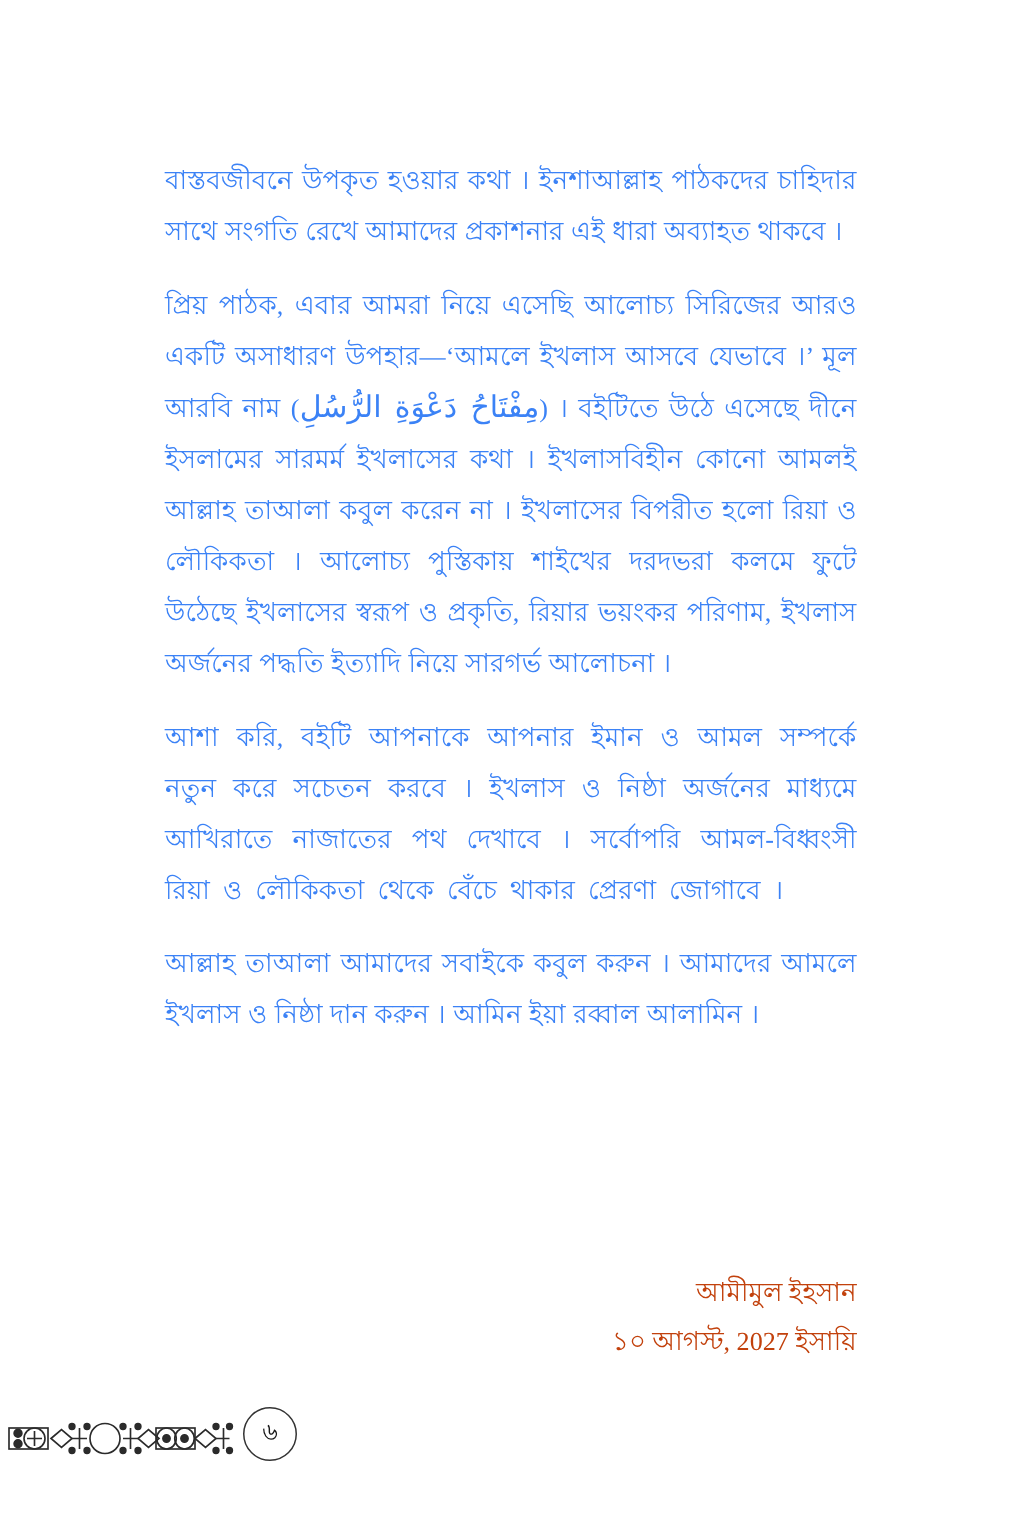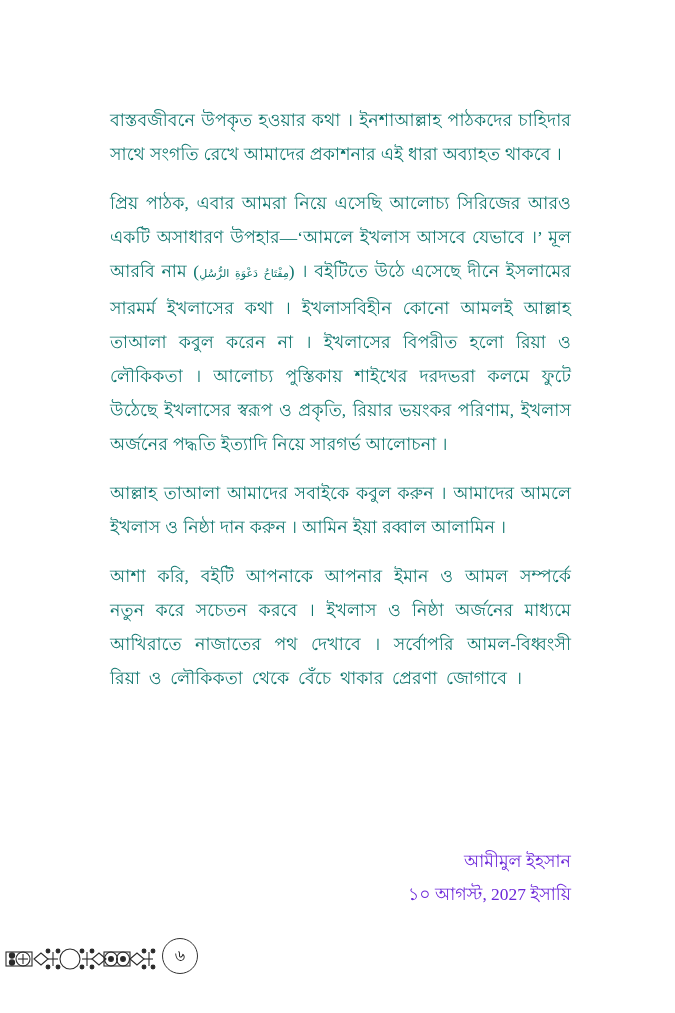--- a/index.html
+++ b/index.html
@@ -20,46 +20,46 @@
     position: absolute;
     left: 110px;
     top: 103px;
     width: 461px;
   }
 
   .para {
     margin: 0 0 15px 0;
     font-size: 17.4px;
     line-height: 34px;
-    color: #0f766e;
+    color: #3b82f6;
     text-align: justify;
     text-justify: inter-word;
     letter-spacing: 0.1px;
     word-spacing: 0.5px;
   }
   .para:last-of-type { margin-bottom: 0; }
 
   
   .para.loose { word-spacing: 4.2px; }
 
   .para .ar {
     font-family: "DejaVu Sans", sans-serif;
-    font-size: 11px;
+    font-size: 20px;
     direction: rtl;
     unicode-bidi: isolate;
     white-space: nowrap;
   }
 
   .signature {
     position: absolute;
     left: 110px;
     top: 845px;
     width: 461px;
     text-align: right;
-    color: #6d28d9;
+    color: #c2410c;
     font-size: 17.4px;
     line-height: 33px;
   }
   .signature div { white-space: nowrap; }
 
   .footer {
     position: absolute;
     left: 0;
     top: 934px;
     width: 675px;
@@ -93,23 +93,23 @@
 <body>
 
 <div class="page">
 
   <div class="content">
 
     <p class="para">বাস্তবজীবনে উপকৃত হওয়ার কথা । ইনশাআল্লাহ পাঠকদের চাহিদার সাথে সংগতি রেখে আমাদের প্রকাশনার এই ধারা অব্যাহত থাকবে ।</p>
 
     <p class="para"><span>প্রিয় পাঠক, এবার আমরা নিয়ে এসেছি আলোচ্য সিরিজের আরও একটি অসাধারণ উপহার—‘আমলে ইখলাস আসবে যেভাবে ।’ মূল আরবি নাম (</span><span class="ar">مِفْتَاحُ دَعْوَةِ الرُّسُلِ</span><span>) । বইটিতে উঠে এসেছে দীনে ইসলামের সারমর্ম ইখলাসের কথা । ইখলাসবিহীন কোনো আমলই আল্লাহ তাআলা কবুল করেন না । ইখলাসের বিপরীত হলো রিয়া ও লৌকিকতা । আলোচ্য পুস্তিকায় শাইখের দরদভরা কলমে ফুটে উঠেছে ইখলাসের স্বরূপ ও প্রকৃতি, রিয়ার ভয়ংকর পরিণাম, ইখলাস অর্জনের পদ্ধতি ইত্যাদি নিয়ে সারগর্ভ আলোচনা ।</span></p>
 
+    <p class="para loose">আশা করি, বইটি আপনাকে আপনার ইমান ও আমল সম্পর্কে নতুন করে সচেতন করবে । ইখলাস ও নিষ্ঠা অর্জনের মাধ্যমে আখিরাতে নাজাতের পথ দেখাবে । সর্বোপরি আমল-বিধ্বংসী রিয়া ও লৌকিকতা থেকে বেঁচে থাকার প্রেরণা জোগাবে ।</p>
+
     <p class="para">আল্লাহ তাআলা আমাদের সবাইকে কবুল করুন । আমাদের আমলে ইখলাস ও নিষ্ঠা দান করুন । আমিন ইয়া রব্বাল আলামিন ।</p>
-
-    <p class="para loose">আশা করি, বইটি আপনাকে আপনার ইমান ও আমল সম্পর্কে নতুন করে সচেতন করবে । ইখলাস ও নিষ্ঠা অর্জনের মাধ্যমে আখিরাতে নাজাতের পথ দেখাবে । সর্বোপরি আমল-বিধ্বংসী রিয়া ও লৌকিকতা থেকে বেঁচে থাকার প্রেরণা জোগাবে ।</p>
 
   </div>
 
   <div class="signature">
     <div>আমীমুল ইহসান</div>
     <div>১০ আগস্ট, 2027 ইসায়ি</div>
   </div>
 
   <div class="footer">
     <svg class="ornament" viewBox="0 0 152 42">

